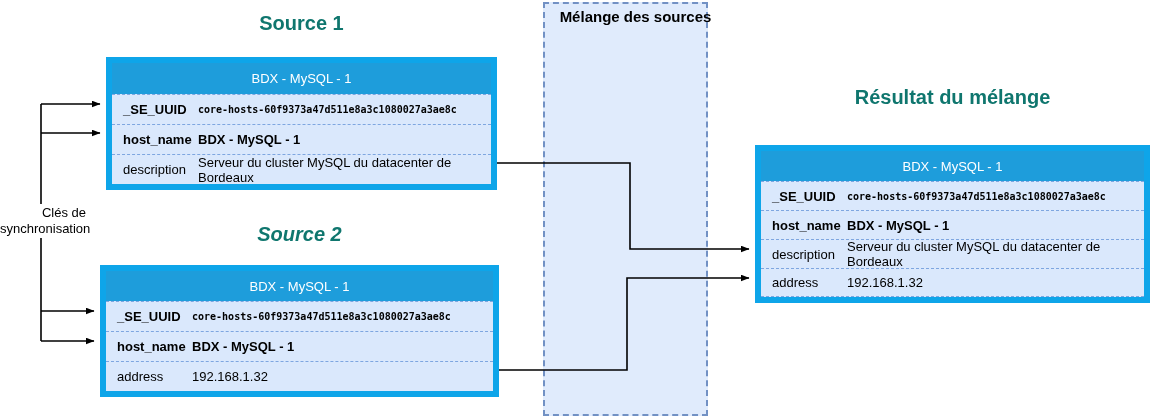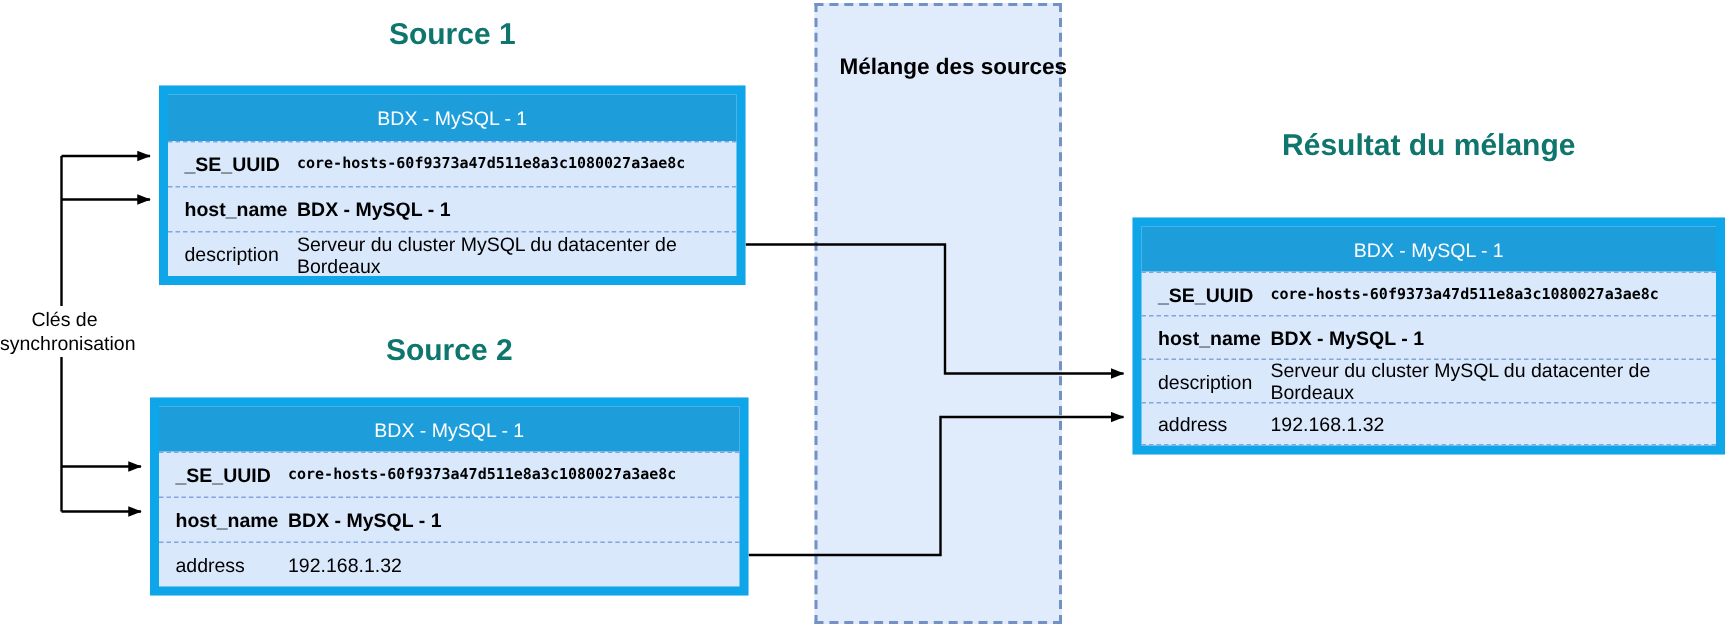--- a/index.html
+++ b/index.html
@@ -9,28 +9,28 @@
   .abs { position: absolute; }
 
   
   .big-title { color: #0f766e; font-size: 20px; font-weight: bold;
     text-align: center; line-height: 26px; z-index: 5; }
 
   
   .zone { left: 543px; top: 2px; width: 165px; height: 414px;
     background: rgba(218,232,252,0.85); border: 2px dashed #7291c4; z-index: 1; }
   .zone-title { left: 543px; top: 8px; width: 185px; text-align: center;
-    color: #000; font-size: 15px; font-weight: bold; z-index: 2; margin-top: 28px; }
+    color: #000; font-size: 15px; font-weight: bold; z-index: 2; }
 
   
   svg.connectors { left: 0; top: 0; width: 1154px; height: 418px; z-index: 3; }
 
   
   .sync-label { left: 0; top: 204px; width: 86px; background: #ffffff;
-    text-align: center; font-size: 13px; line-height: 16px; color: #000;
+    text-align: right; font-size: 13px; line-height: 16px; color: #000;
     z-index: 6; padding: 1px 0; }
 
   
   .etable { border: 6px solid #0ea5e9; background: #dae8fc; z-index: 5; }
   .etable .ehead { background: #1e9ddb; color: #ffffff; font-size: 13px;
     display: flex; align-items: center; justify-content: center; }
   .etable .erow { display: flex; align-items: center; font-size: 13px;
     color: #000000; border-top: 1px dashed #7ea6e0; }
   .etable .erow .lbl { width: 76px; padding-left: 11px; flex: none; }
   .etable .erow .val { padding-left: 10px; }
@@ -44,21 +44,21 @@
 
   #source2-table { left: 100px; top: 265px; width: 399px; }
   #source2-table .ehead { height: 30px; }
   #source2-table .erow { height: 30px; }
 
   #result-table { left: 755px; top: 145px; width: 395px; }
   #result-table .ehead { height: 30px; }
   #result-table .erow { height: 29px; }
 
   #source1-title { left: 106px; top: 10px; width: 391px; }
-  #source2-title { left: 100px; top: 221px; width: 399px; }
+  #source2-title { left: 100px; top: 221px; width: 399px; font-style: italic; }
   #result-title  { left: 755px; top: 84px;  width: 395px; }
 </style>
 </head>
 <body>
 
 <div class="abs zone"></div>
 <div class="abs zone-title">Mélange des sources</div>
 
 <svg class="abs connectors" viewBox="0 0 1154 418" xmlns="http://www.w3.org/2000/svg">
   <defs>

